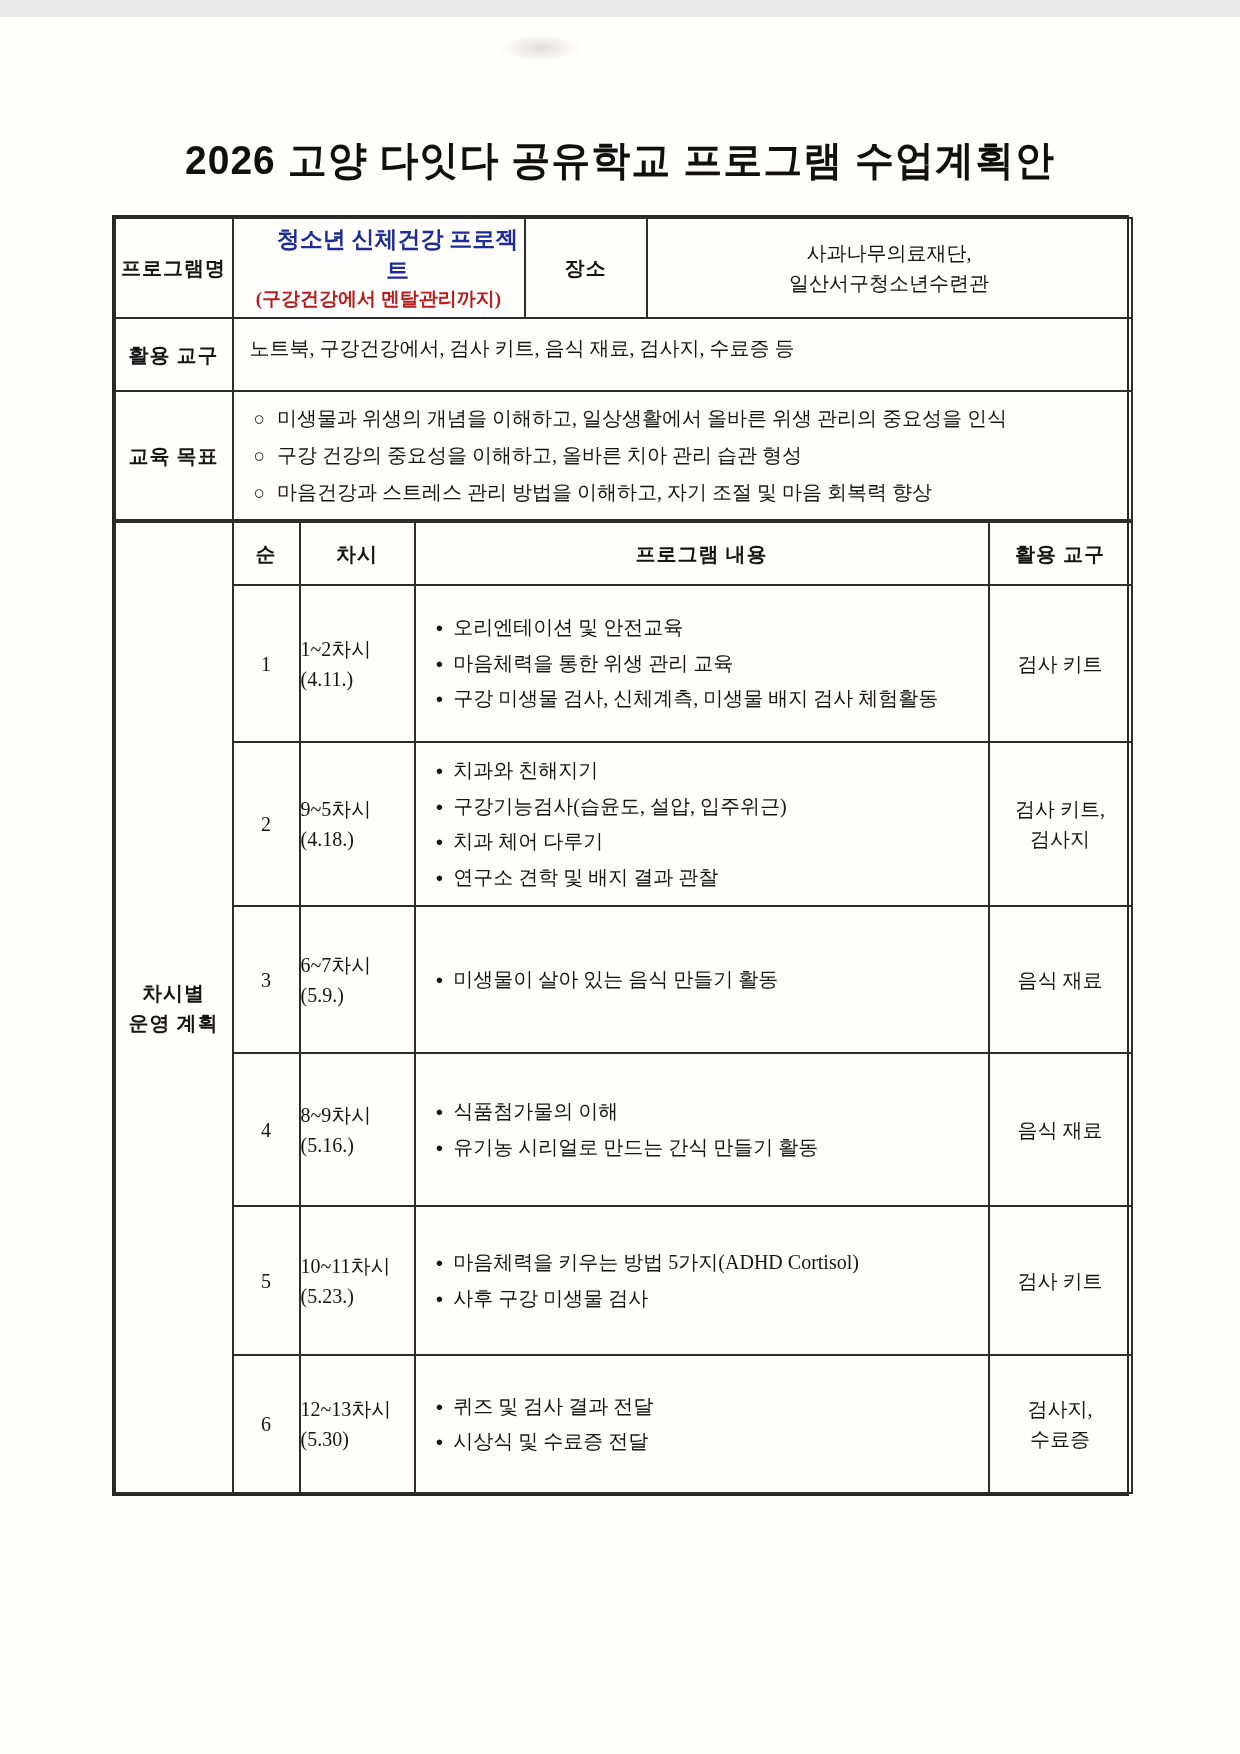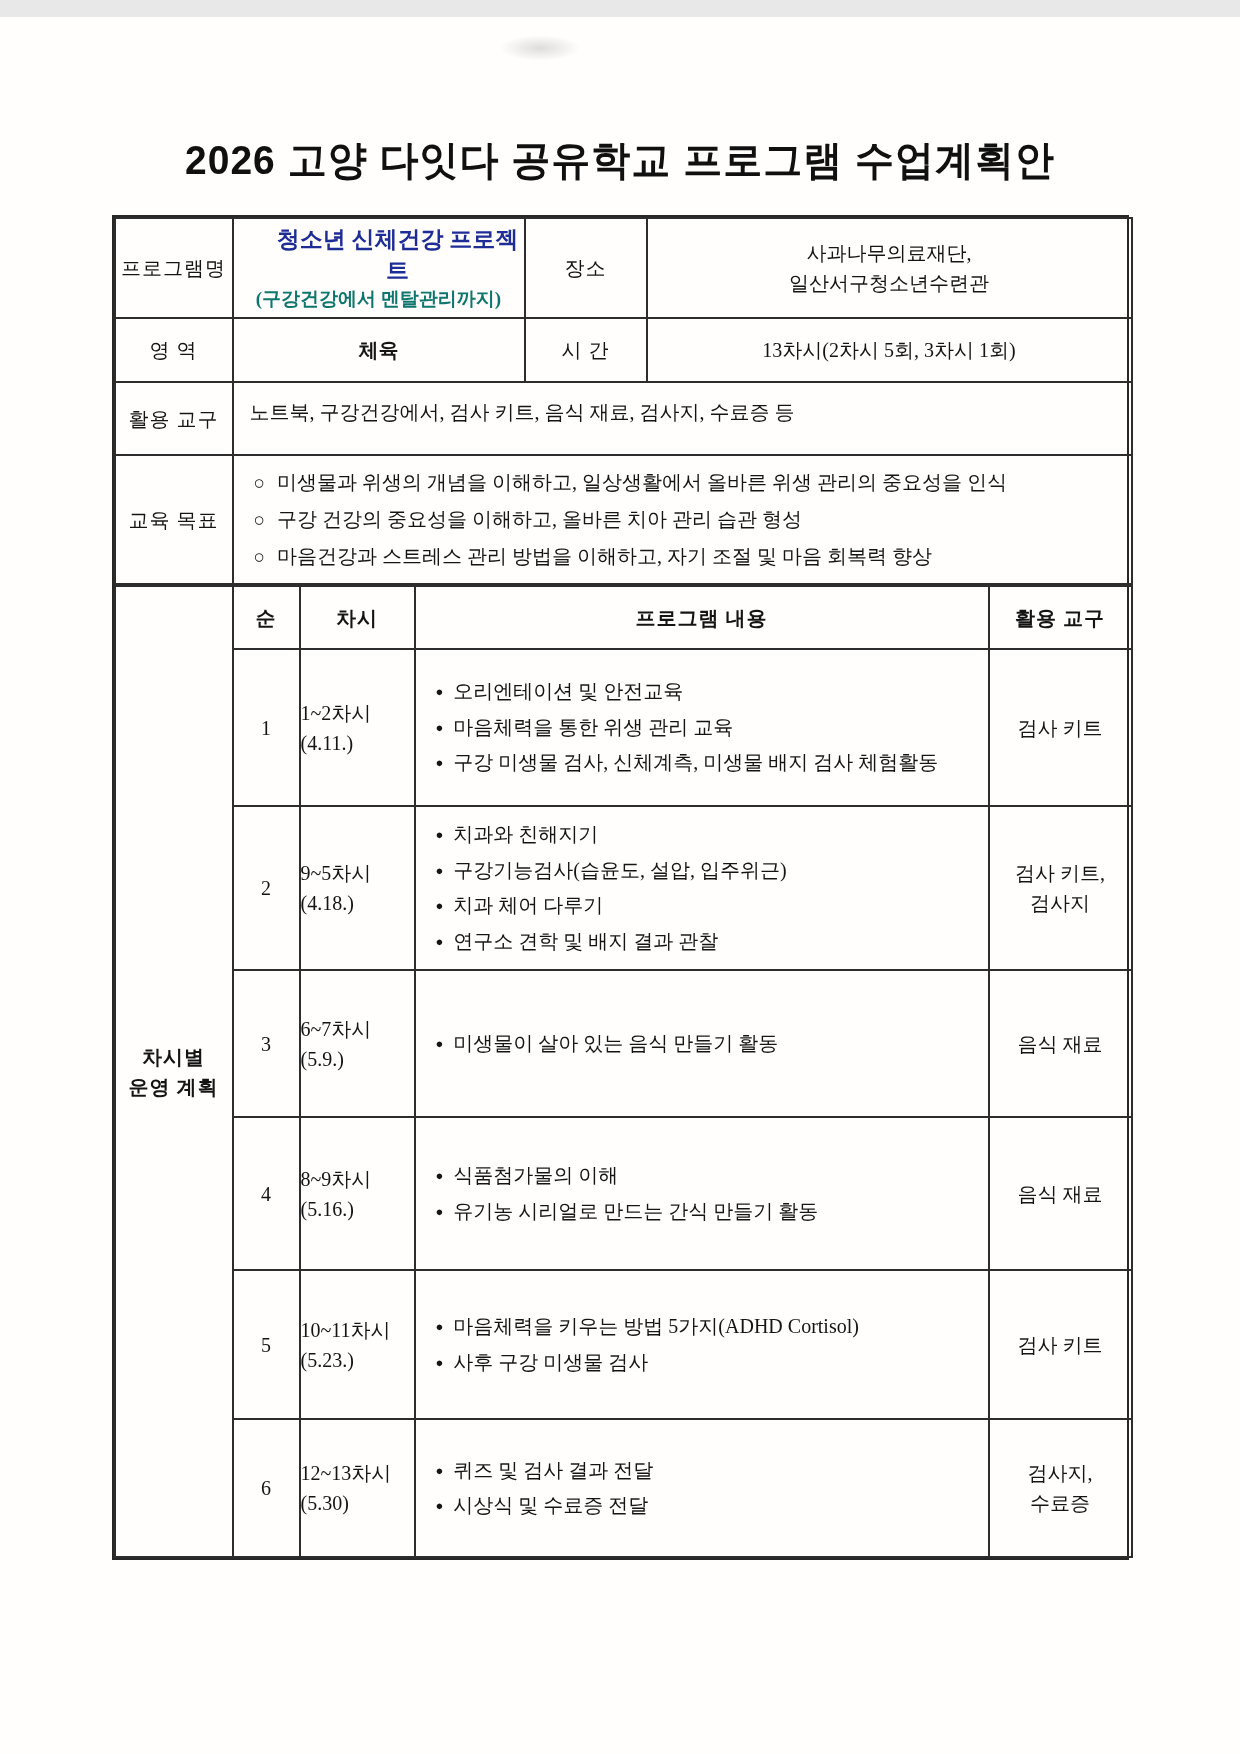--- a/index.html
+++ b/index.html
@@ -43,21 +43,21 @@
   }
   table.doc-table td {
     border: 2px solid #2d2d2d;
     vertical-align: middle;
     font-size: 20px;
     line-height: 1.5;
     overflow: hidden;
   }
   td.label-cell {
     text-align: center;
-    font-weight: normal;
+    font-weight: bold;
     font-size: 20px;
     letter-spacing: 1px;
     background: #fffefd;
   }
   td.value-center { text-align: center; }
   
   tr.rh-100 > td { height: 100px; }
   tr.rh-63  > td { height: 63px; }
   tr.rh-64  > td { height: 64px; }
   tr.rh-73  > td { height: 73px; }
@@ -73,21 +73,21 @@
 
   .program-name {
     color: #1e2d96;
     font-weight: bold;
     font-size: 23px;
     text-align: center;
     line-height: 1.35;
     padding-left: 38px;
   }
   .program-sub {
-    color: #0f766e;
+    color: #b91c1c;
     font-weight: bold;
     font-size: 19px;
     text-align: center;
     line-height: 1.35;
   }
   .two-line { text-align: center; line-height: 1.5; }
   .tools-line { padding-left: 16px; }
 
   .goal-list { padding: 8px 10px 8px 20px; }
   .goal-item { display: flex; align-items: baseline; line-height: 1.85; font-size: 20px; }
@@ -136,26 +136,20 @@
         <td class="label-cell">프로그램명</td>
         <td>
           <div class="program-name">청소년 신체건강 프로젝트</div>
           <div class="program-sub">(구강건강에서 멘탈관리까지)</div>
         </td>
         <td class="label-cell">장소</td>
         <td>
           <div class="two-line">사과나무의료재단,</div>
           <div class="two-line">일산서구청소년수련관</div>
         </td>
-      </tr>
-      <tr class="rh-64">
-        <td class="label-cell">영 역</td>
-        <td class="value-center" style="font-weight:bold;">체육</td>
-        <td class="label-cell">시 간</td>
-        <td class="value-center">13차시(2차시 5회, 3차시 1회)</td>
       </tr>
       <tr class="rh-73">
         <td class="label-cell">활용 교구</td>
         <td colspan="3">
           <div class="tools-line" style="padding-bottom:14px;">노트북, 구강건강에서, 검사 키트, 음식 재료, 검사지, 수료증 등</div>
         </td>
       </tr>
       <tr class="rh-128">
         <td class="label-cell">교육 목표</td>
         <td colspan="3">

